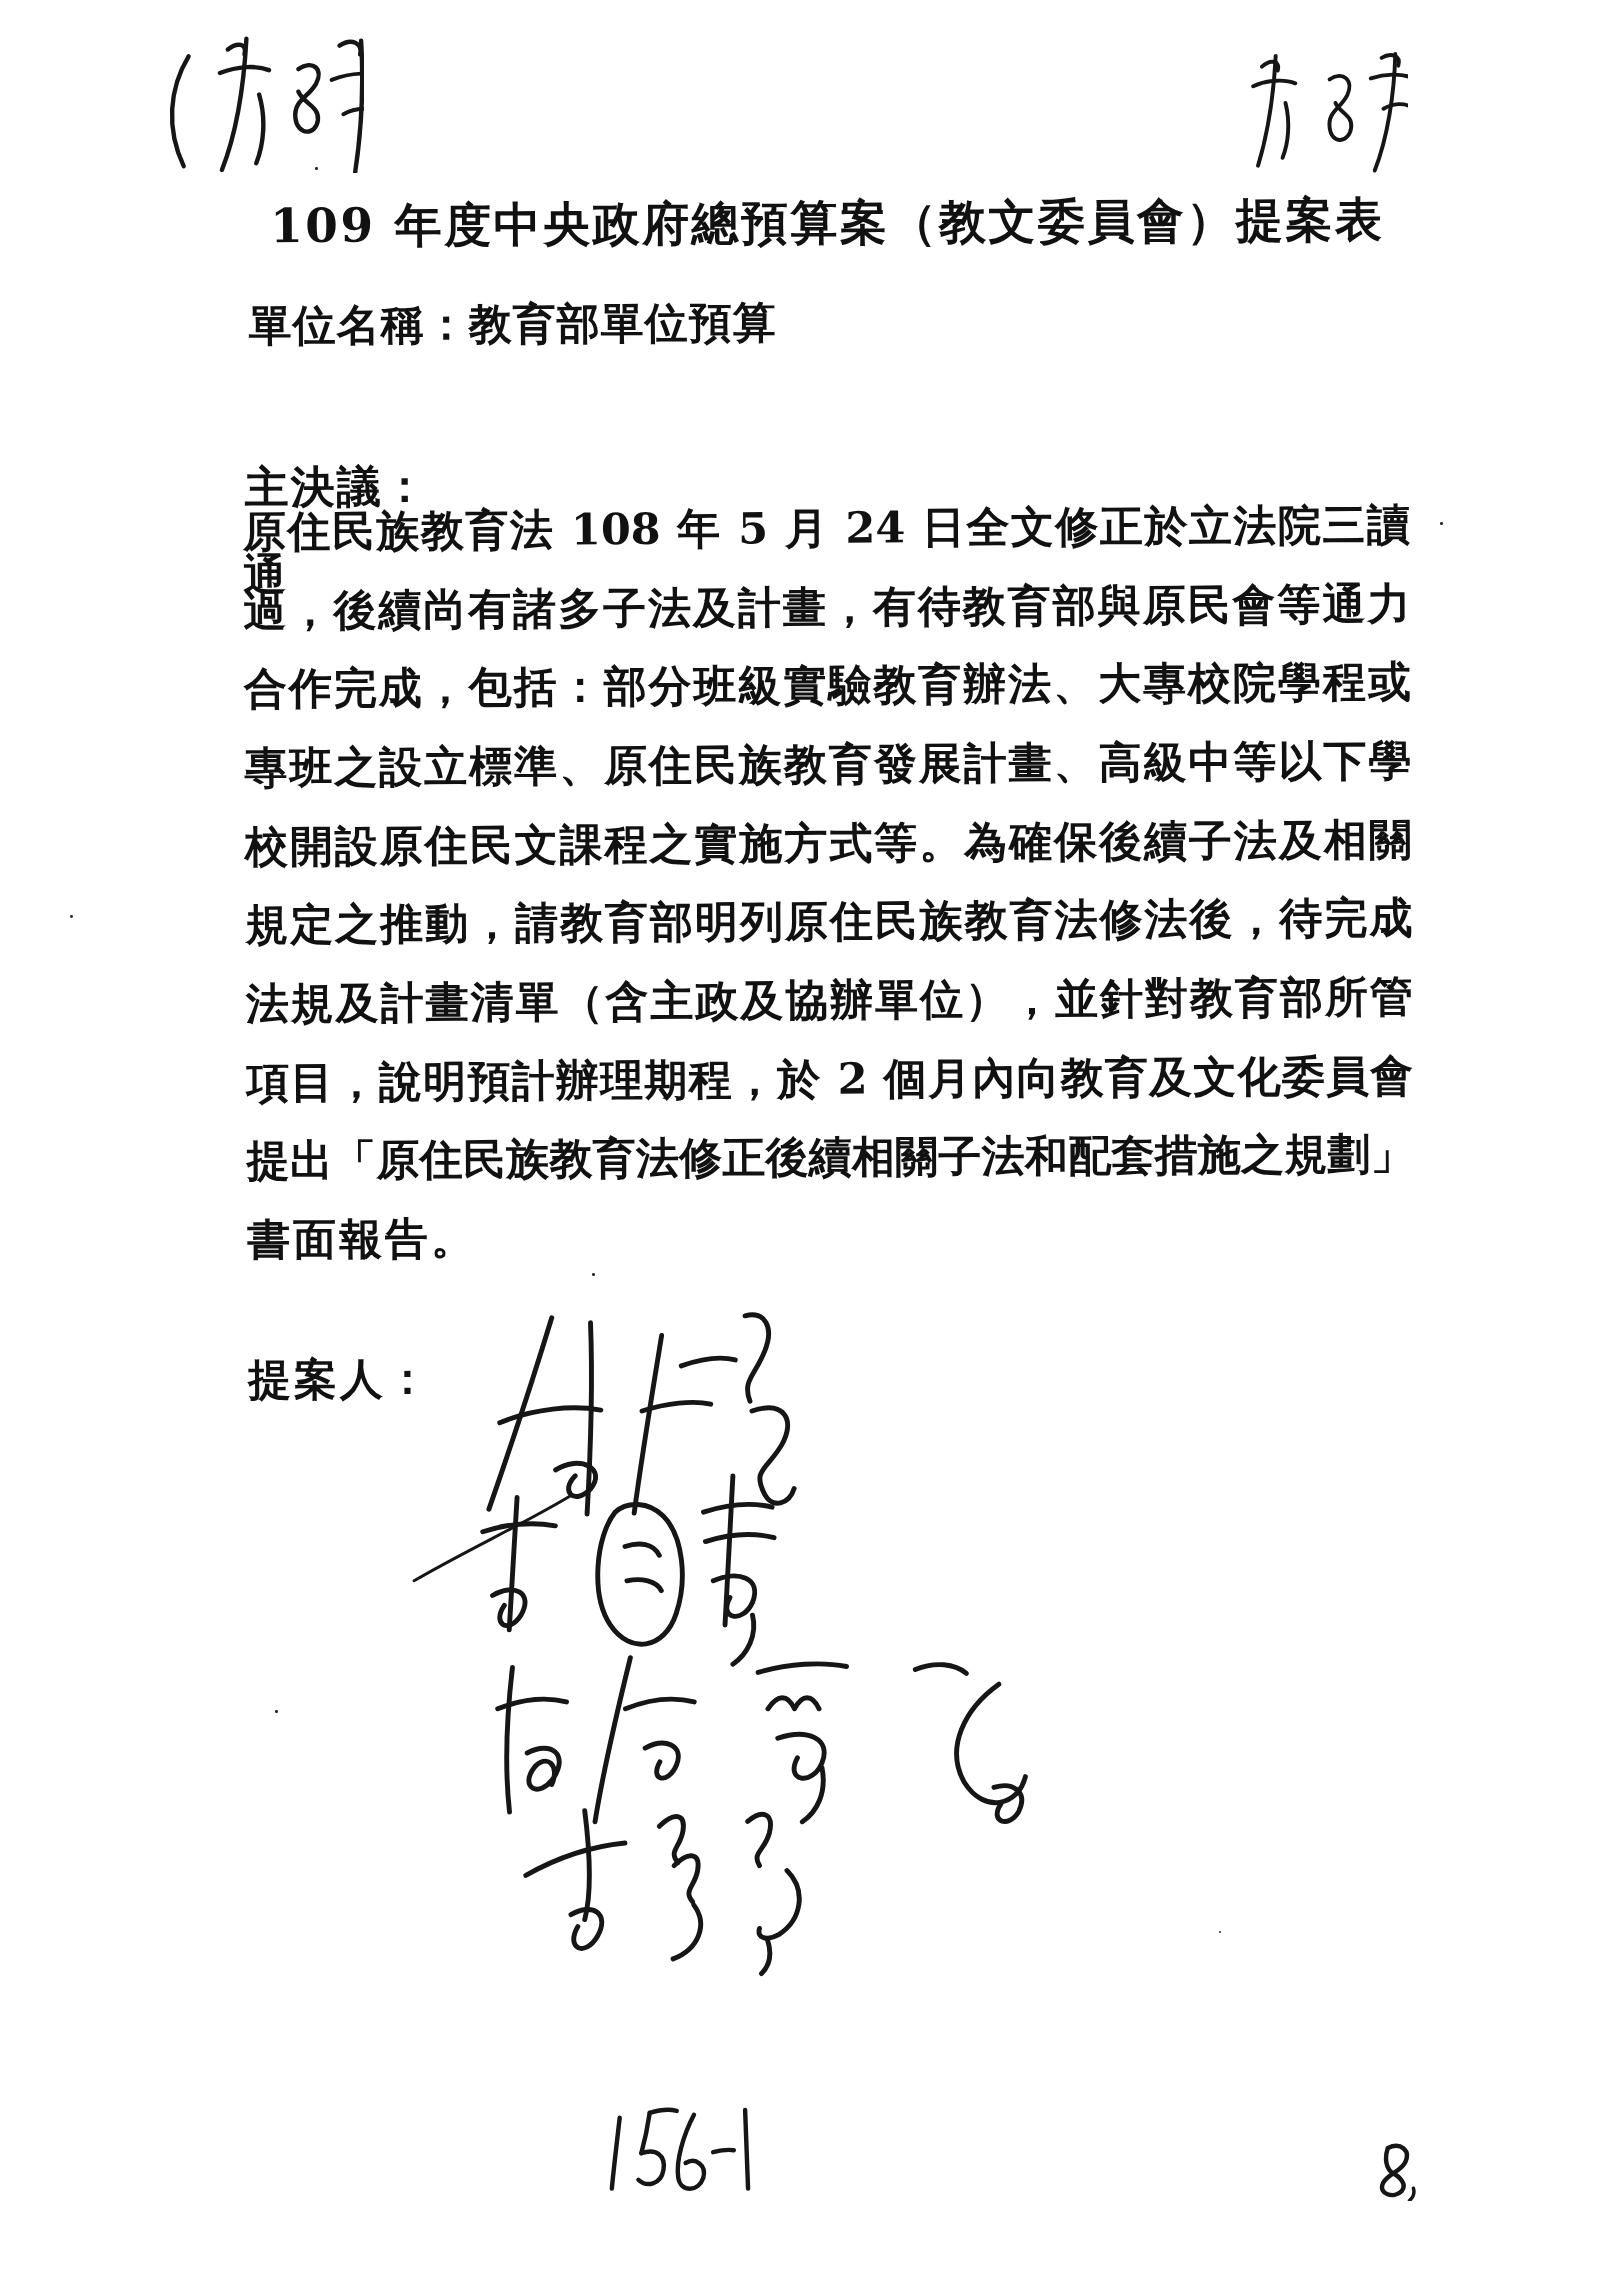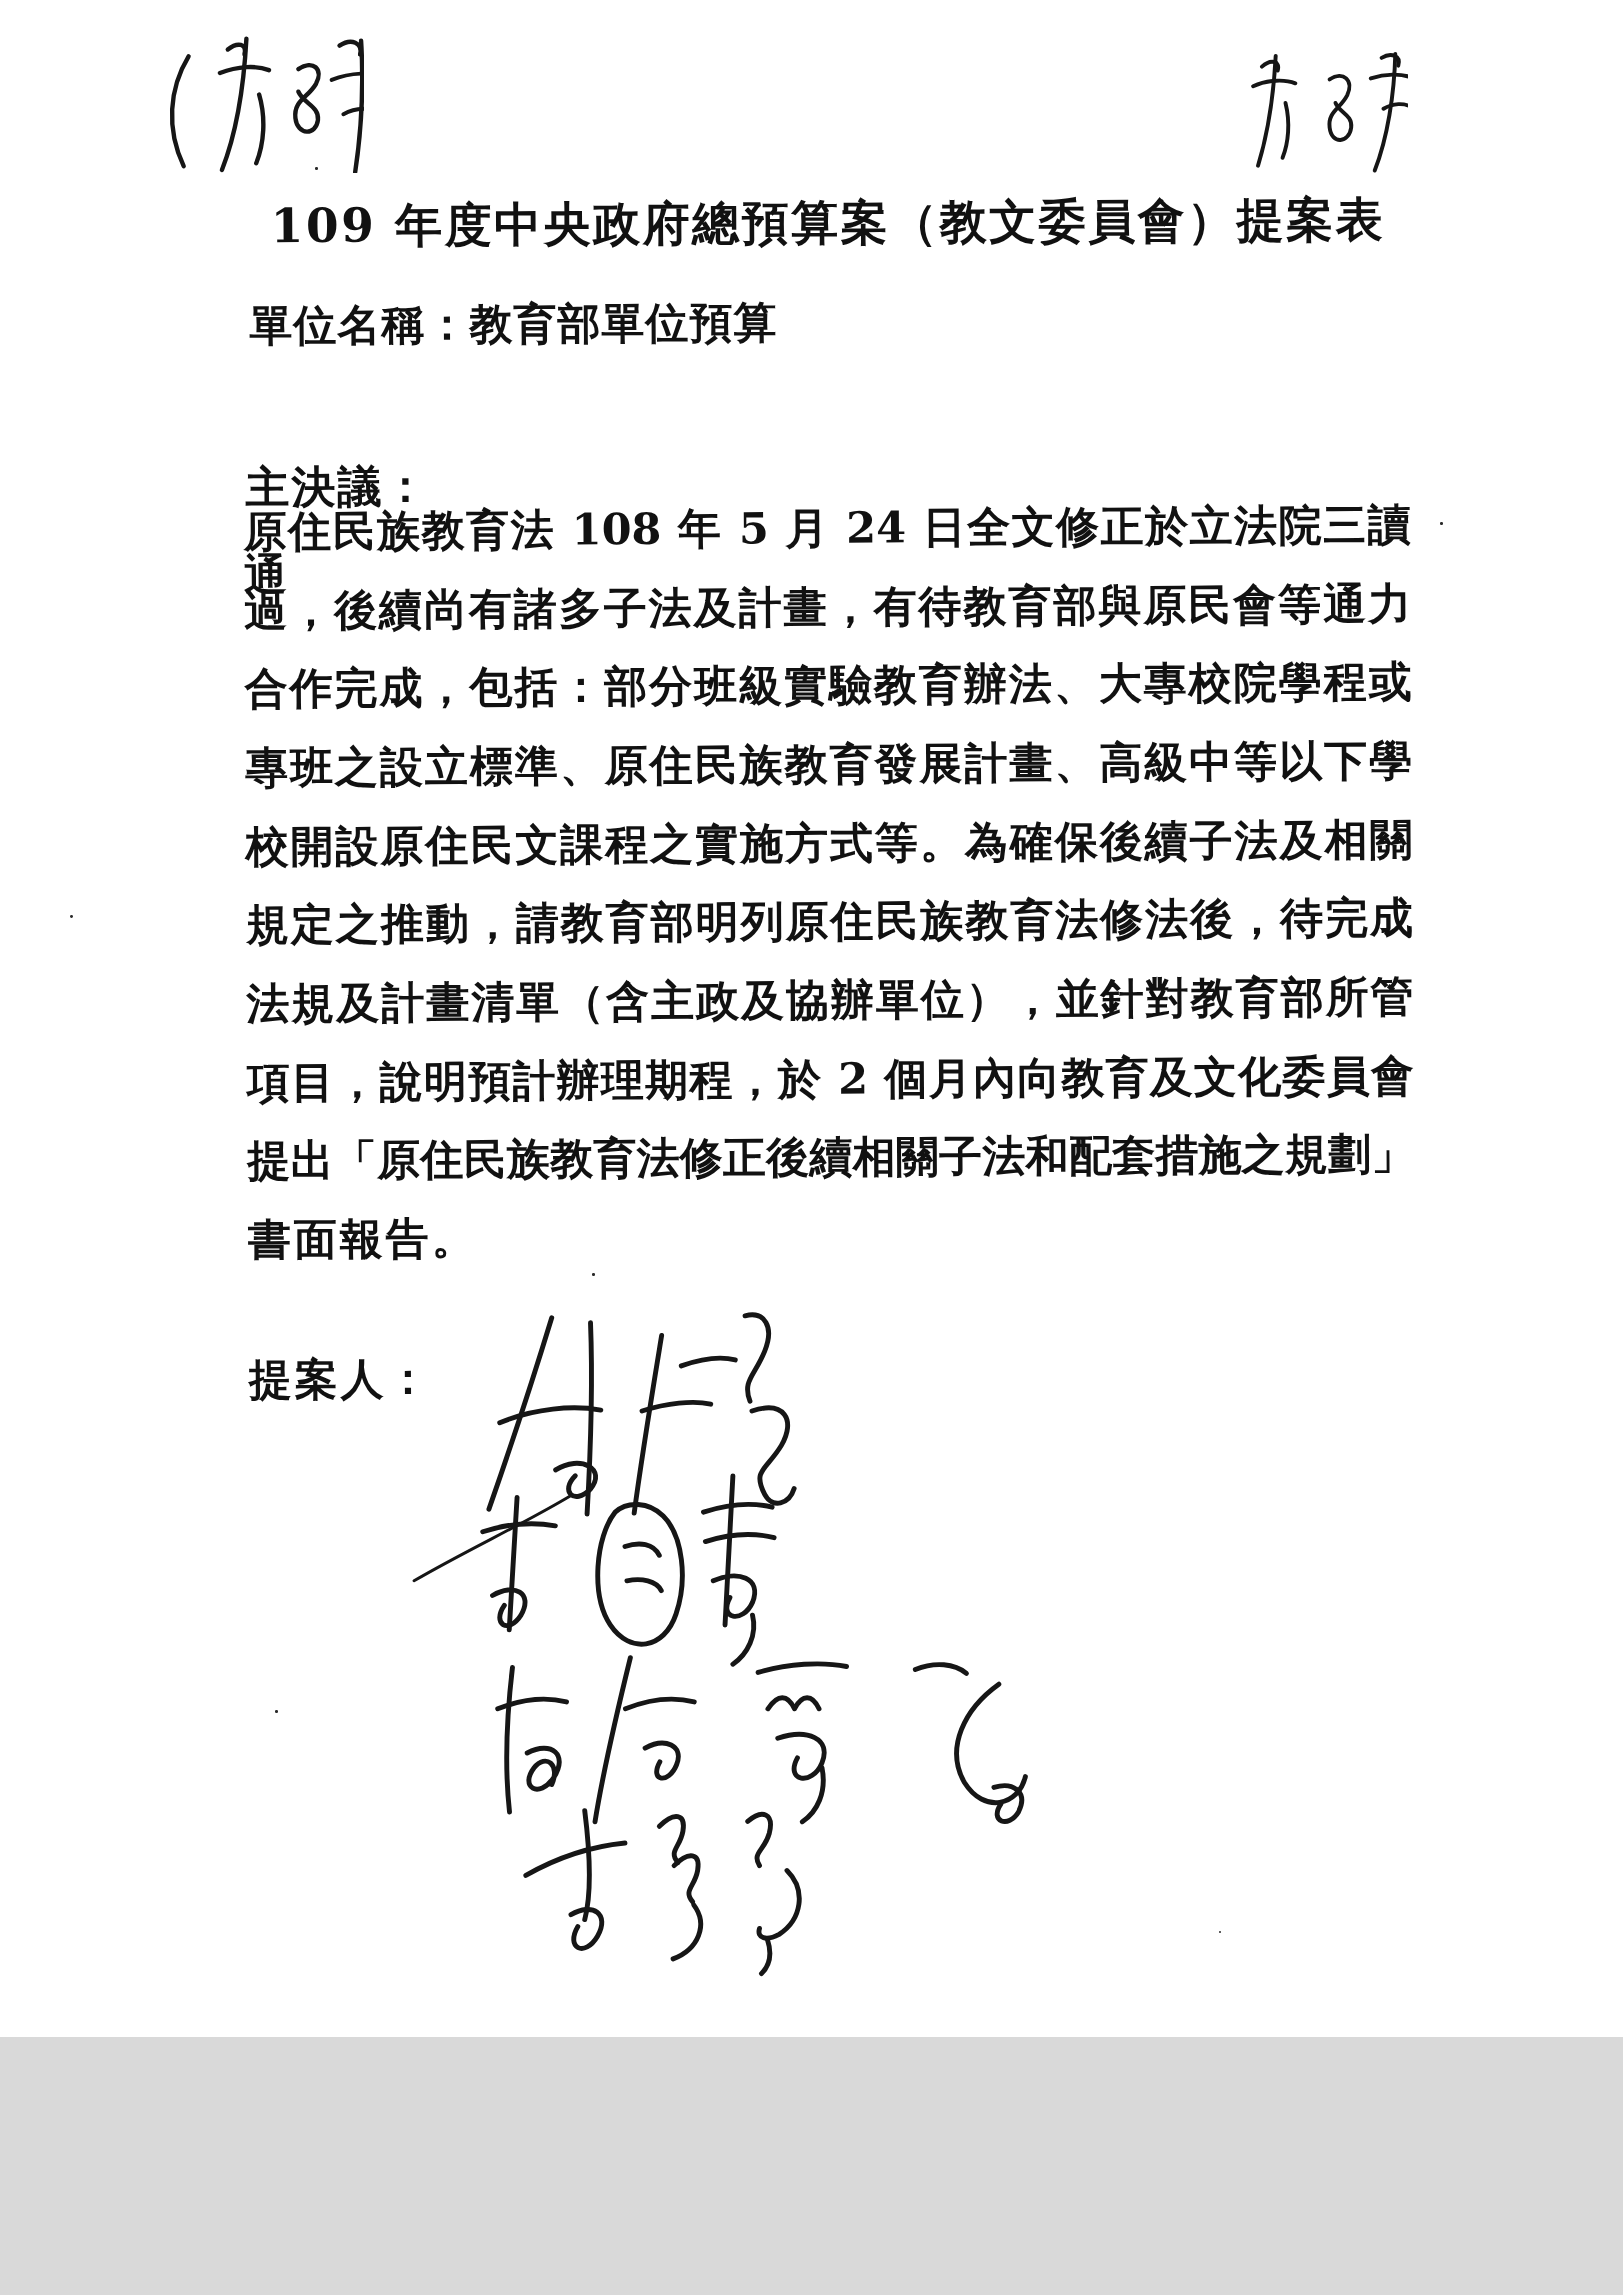--- a/index.html
+++ b/index.html
@@ -1,18 +1,18 @@
 <!DOCTYPE html>
 <html lang="zh-Hant" style="font-size:7.9px"><head>
 <meta charset="utf-8">
 <style>
   html,body{margin:0;padding:0;background:#d9d9d9;}
   .page{
     position:relative;
-    width:1623px;height:2037px;
+    width:1623px;height:2295px;
     background:#ffffff;
     overflow:hidden;
     font-family:"DejaVu Serif","Liberation Serif",serif;
     color:#111;
   }
   .printed{
     position:absolute;inset:0;
     transform:rotate(-0.35deg);
     transform-origin:50% 45%;
   }

